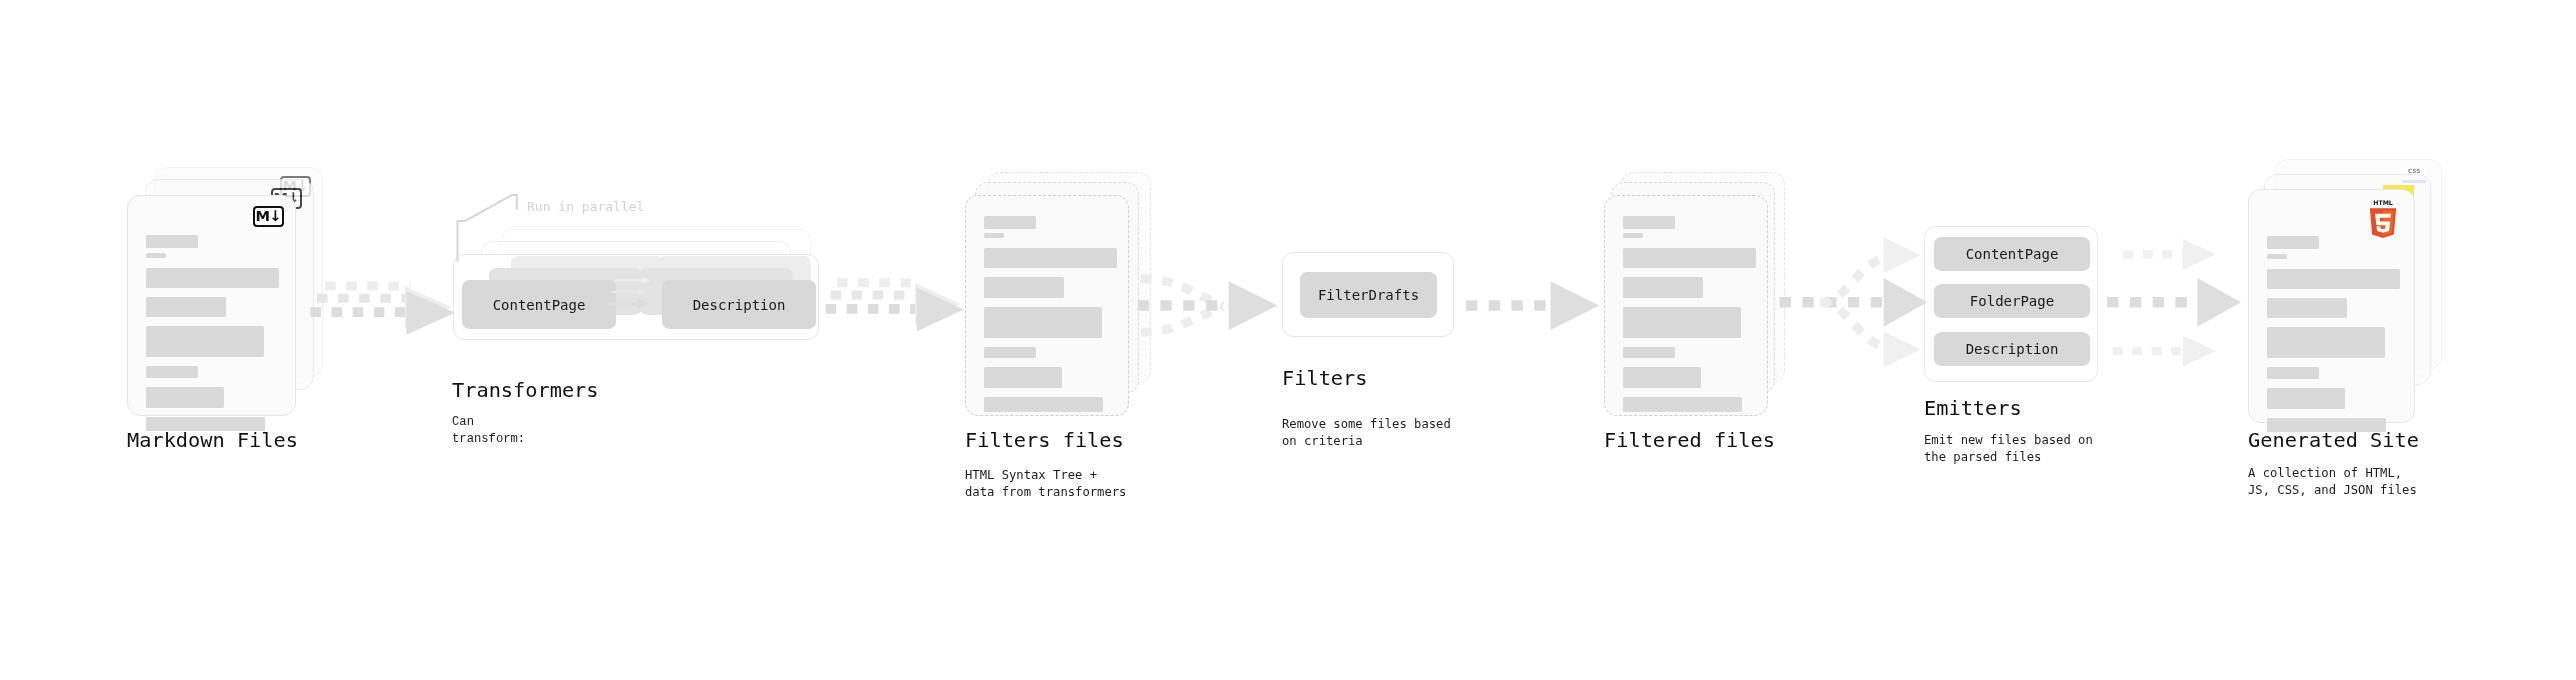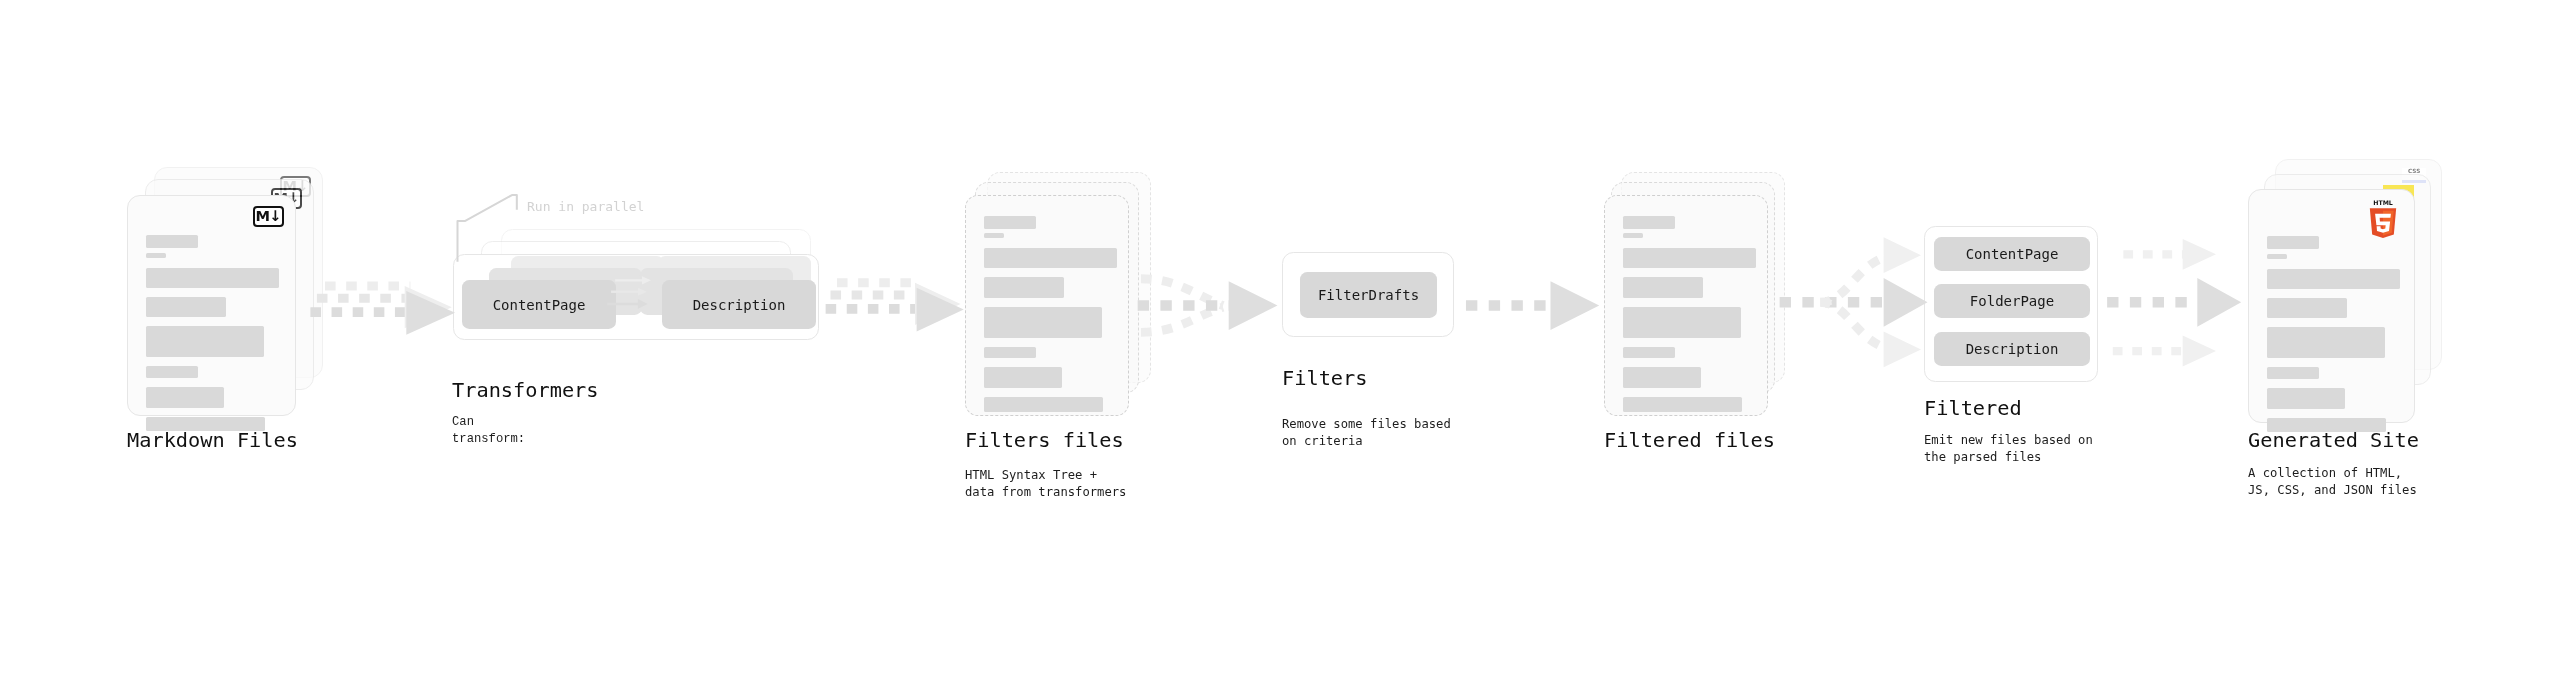--- a/index.html
+++ b/index.html
@@ -169,21 +169,21 @@
   </div>
 
   <div class="node">
 
     <div class="groupbox" style="left:1924px;top:226px;width:174px;height:156px;"></div>
 
     <div class="chip" style="left:1934px;top:237px;width:156px;height:34px;">ContentPage</div>
     <div class="chip" style="left:1934px;top:284px;width:156px;height:34px;">FolderPage</div>
     <div class="chip" style="left:1934px;top:332px;width:156px;height:34px;">Description</div>
 
-    <div class="title" style="left:1924px;top:396px;">Filtered</div>
+    <div class="title" style="left:1924px;top:396px;">Emitters</div>
     <div class="subtitle" style="left:1924px;top:432px;">Emit new files based on
 the parsed files</div>
   </div>
 
   <div class="node">
 
     <div class="doccard ghost2" style="left:2275px;top:159px;width:167px;height:211px;">
       <div class="css-badge" style="right:14.6px;top:8.1px;">CSS</div>
     </div>
 

